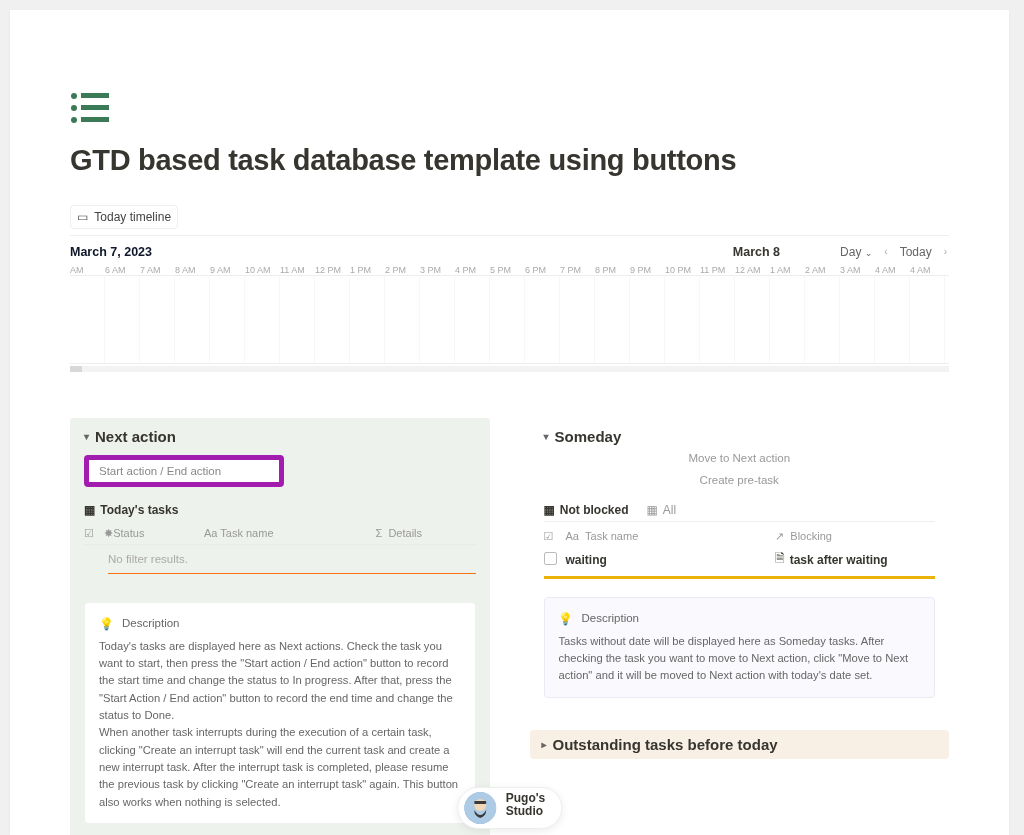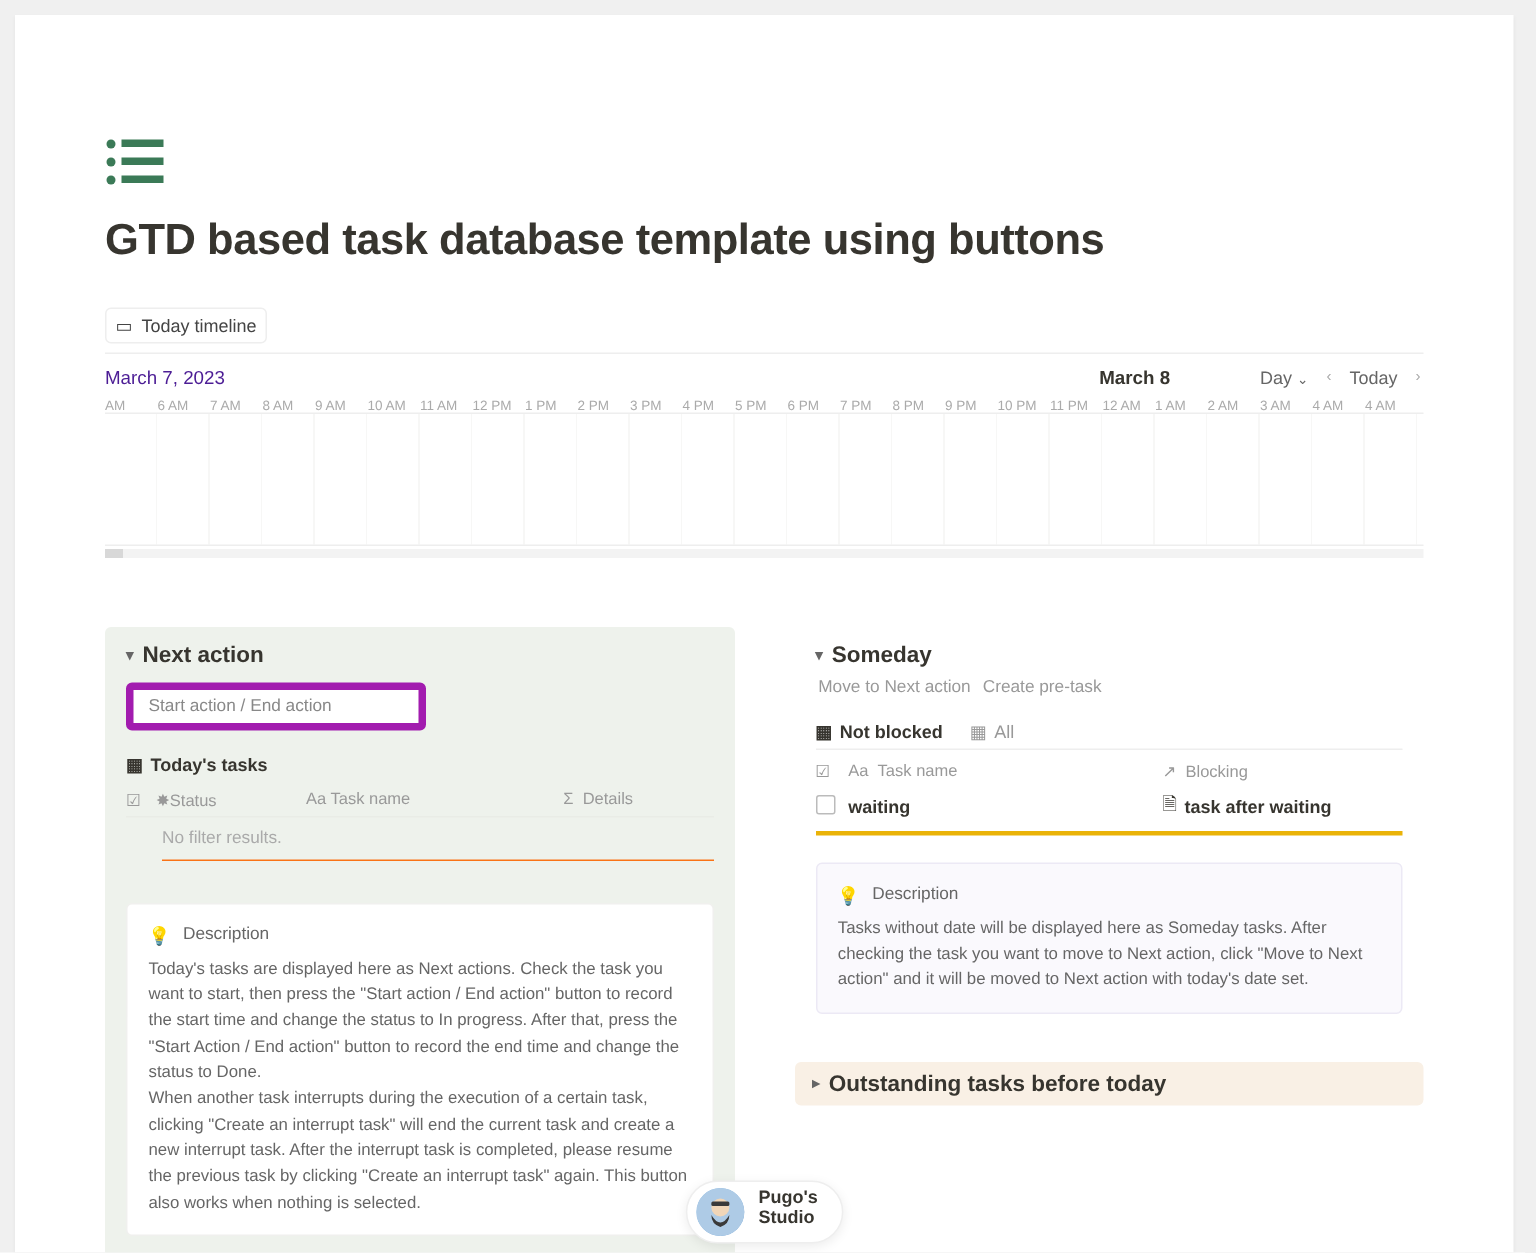--- a/index.html
+++ b/index.html
@@ -48,21 +48,21 @@
     color:#444;
   }
   .timeline-tab .ticon { font-size: 12px; }
   .tl-header {
     display:flex;
     justify-content: space-between;
     align-items: baseline;
     border-top:1px solid #eee;
     padding-top:8px;
   }
-  .tl-header .date { font-size: 12.5px; font-weight:400; color:#4c1d95; }
+  .tl-header .date { font-size: 12.5px; font-weight:700; color:#0f172a; }
   .tl-right { display:flex; align-items:center; gap:10px; font-size:12px; color:#666;}
   .tl-hours {
     display:flex;
     border-bottom:1px solid #eee;
     margin-top:6px;
     font-size:9px;
     color:#aaa;
   }
   .tl-hours span { width: 35px; flex-shrink:0; }
   .tl-body {
@@ -99,21 +99,21 @@
   .ghostbtn {
     background:#fff;
     border:5px solid #a21caf;
     border-radius:4px;
     padding: 5px 10px;
     font-size:11.5px;
     color:#888;
     cursor:pointer;
   }
   .someday .ghostbtn { background:transparent; border:none; padding:3px 2px; color:#999; font-size:11.5px;}
-  .someday .btnrow { gap:4px; margin-top:4px;}
+  .someday .btnrow { flex-direction:column; gap:4px; margin-top:4px;}
   .subtab { display:flex; gap:18px; margin-top:18px; border-bottom:1px solid #eee; padding-bottom:4px;}
   .subtab .st {
     display:flex; align-items:center; gap:5px;
     font-size:12px; font-weight:600; color:#37352f;
   }
   .subtab .st.sec { color:#999; font-weight:500;}
   .nofilter { font-size:11.5px; color:#aaa; padding:8px 0 8px 0; border-bottom:1px solid #f97316;margin-left:24px;}
   .desc-box {
     background:#fff;
     border:1px solid #f0f0ee;

